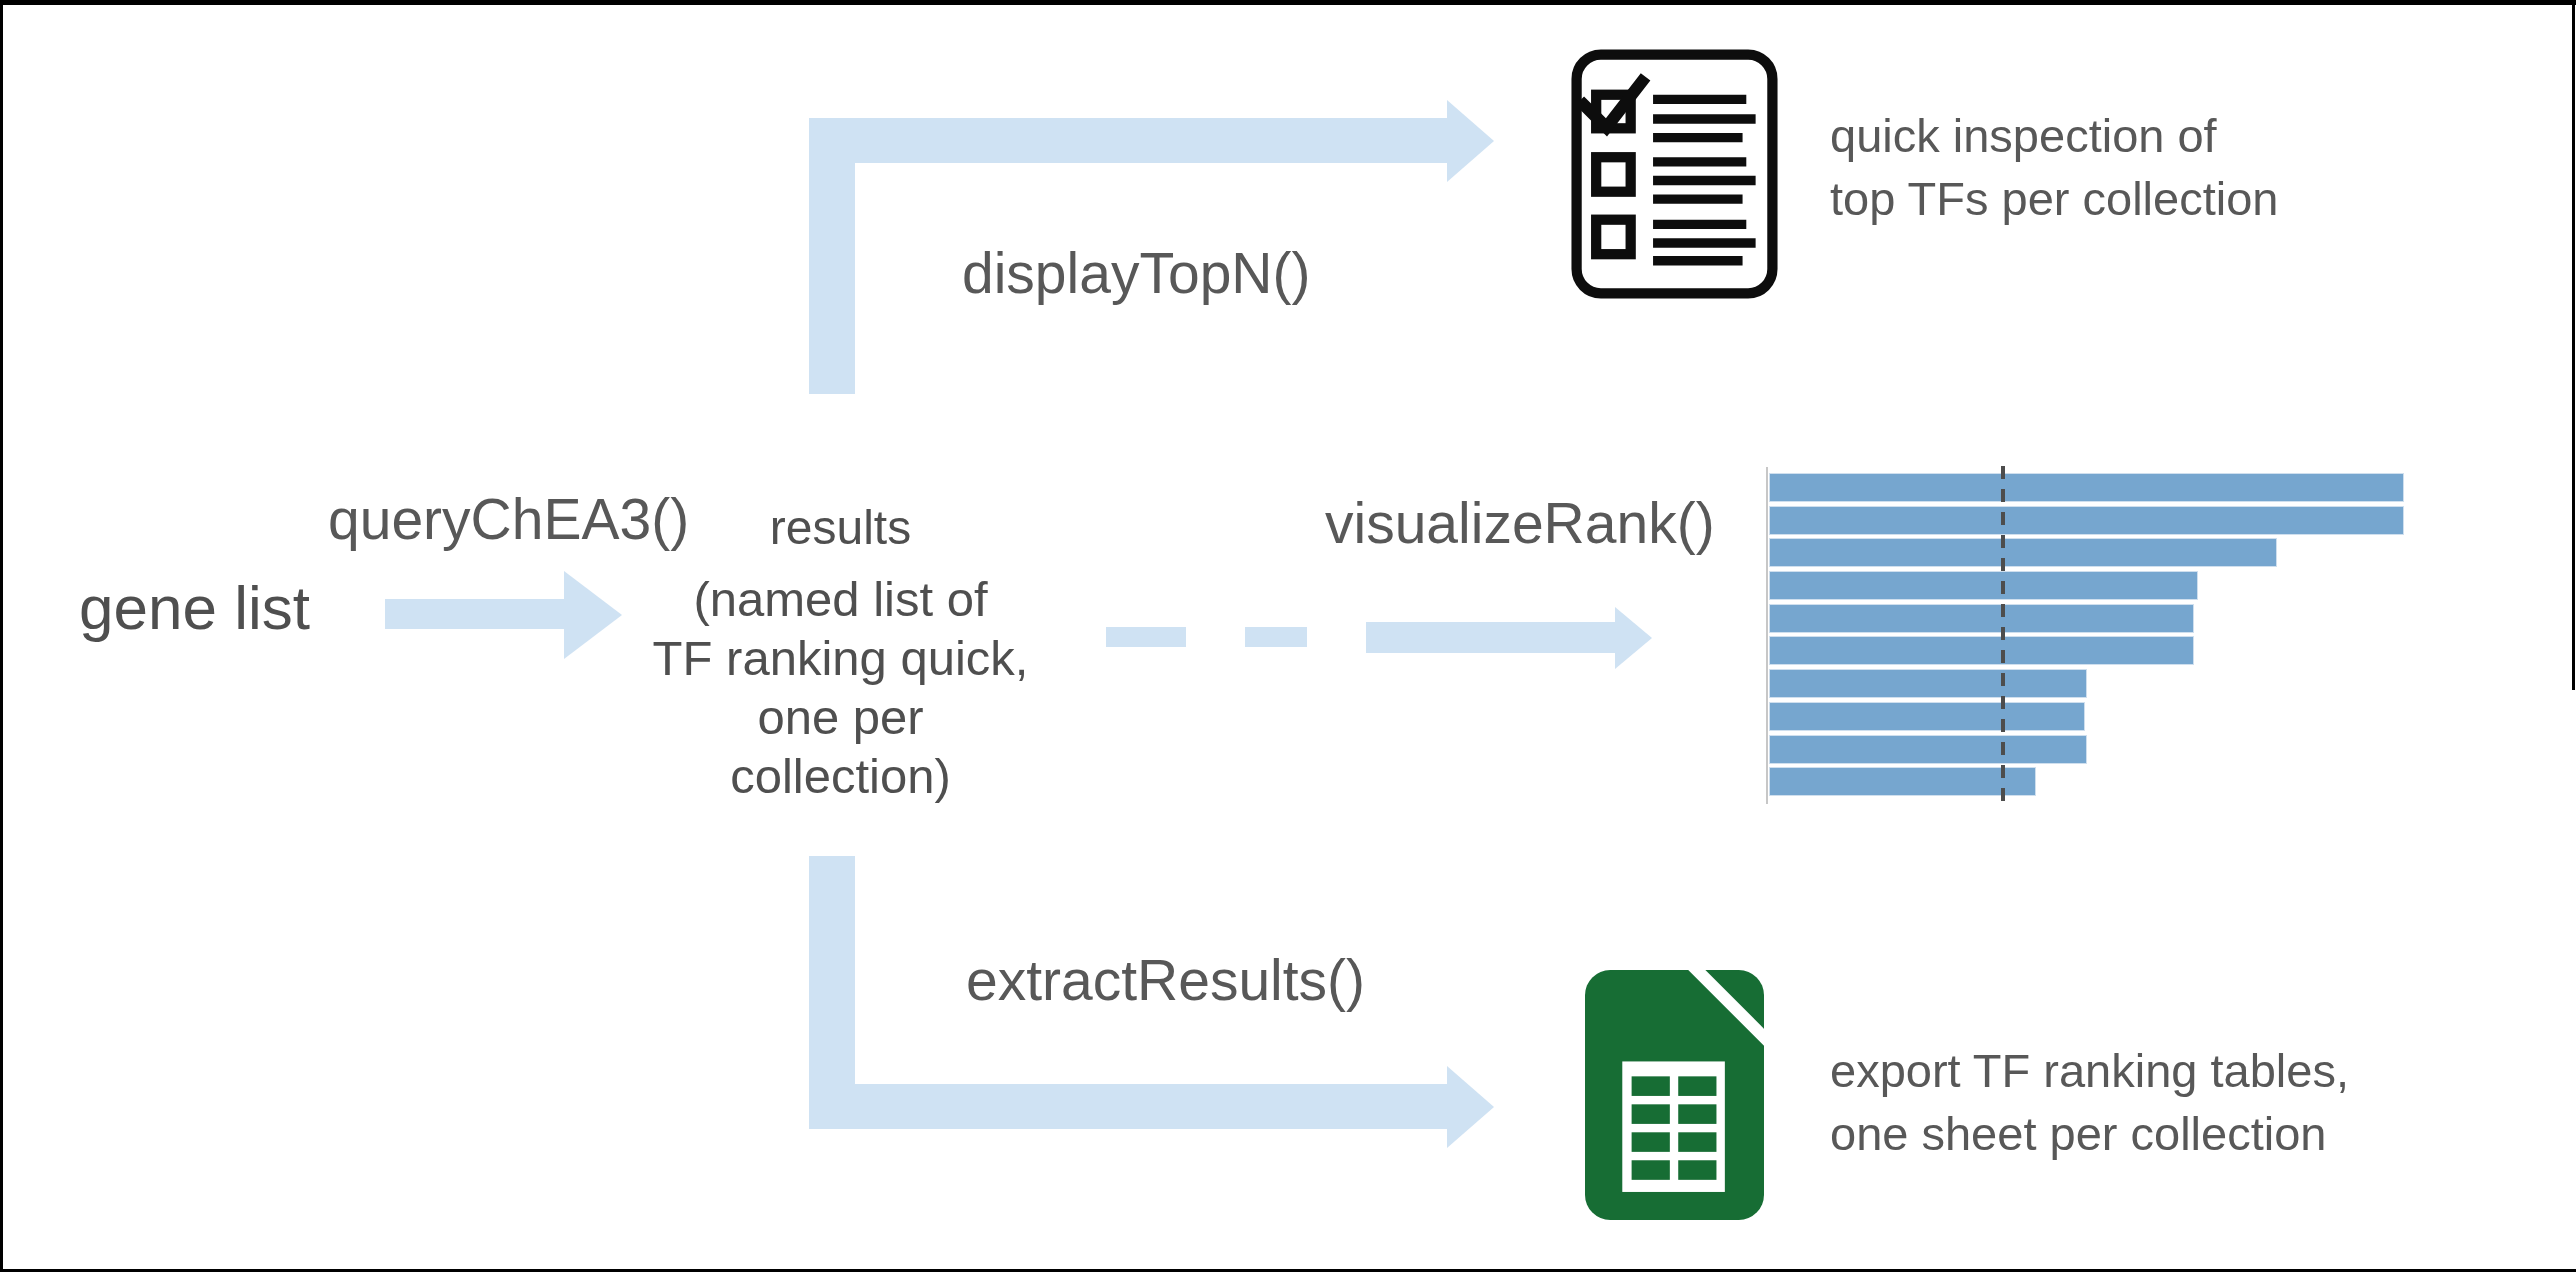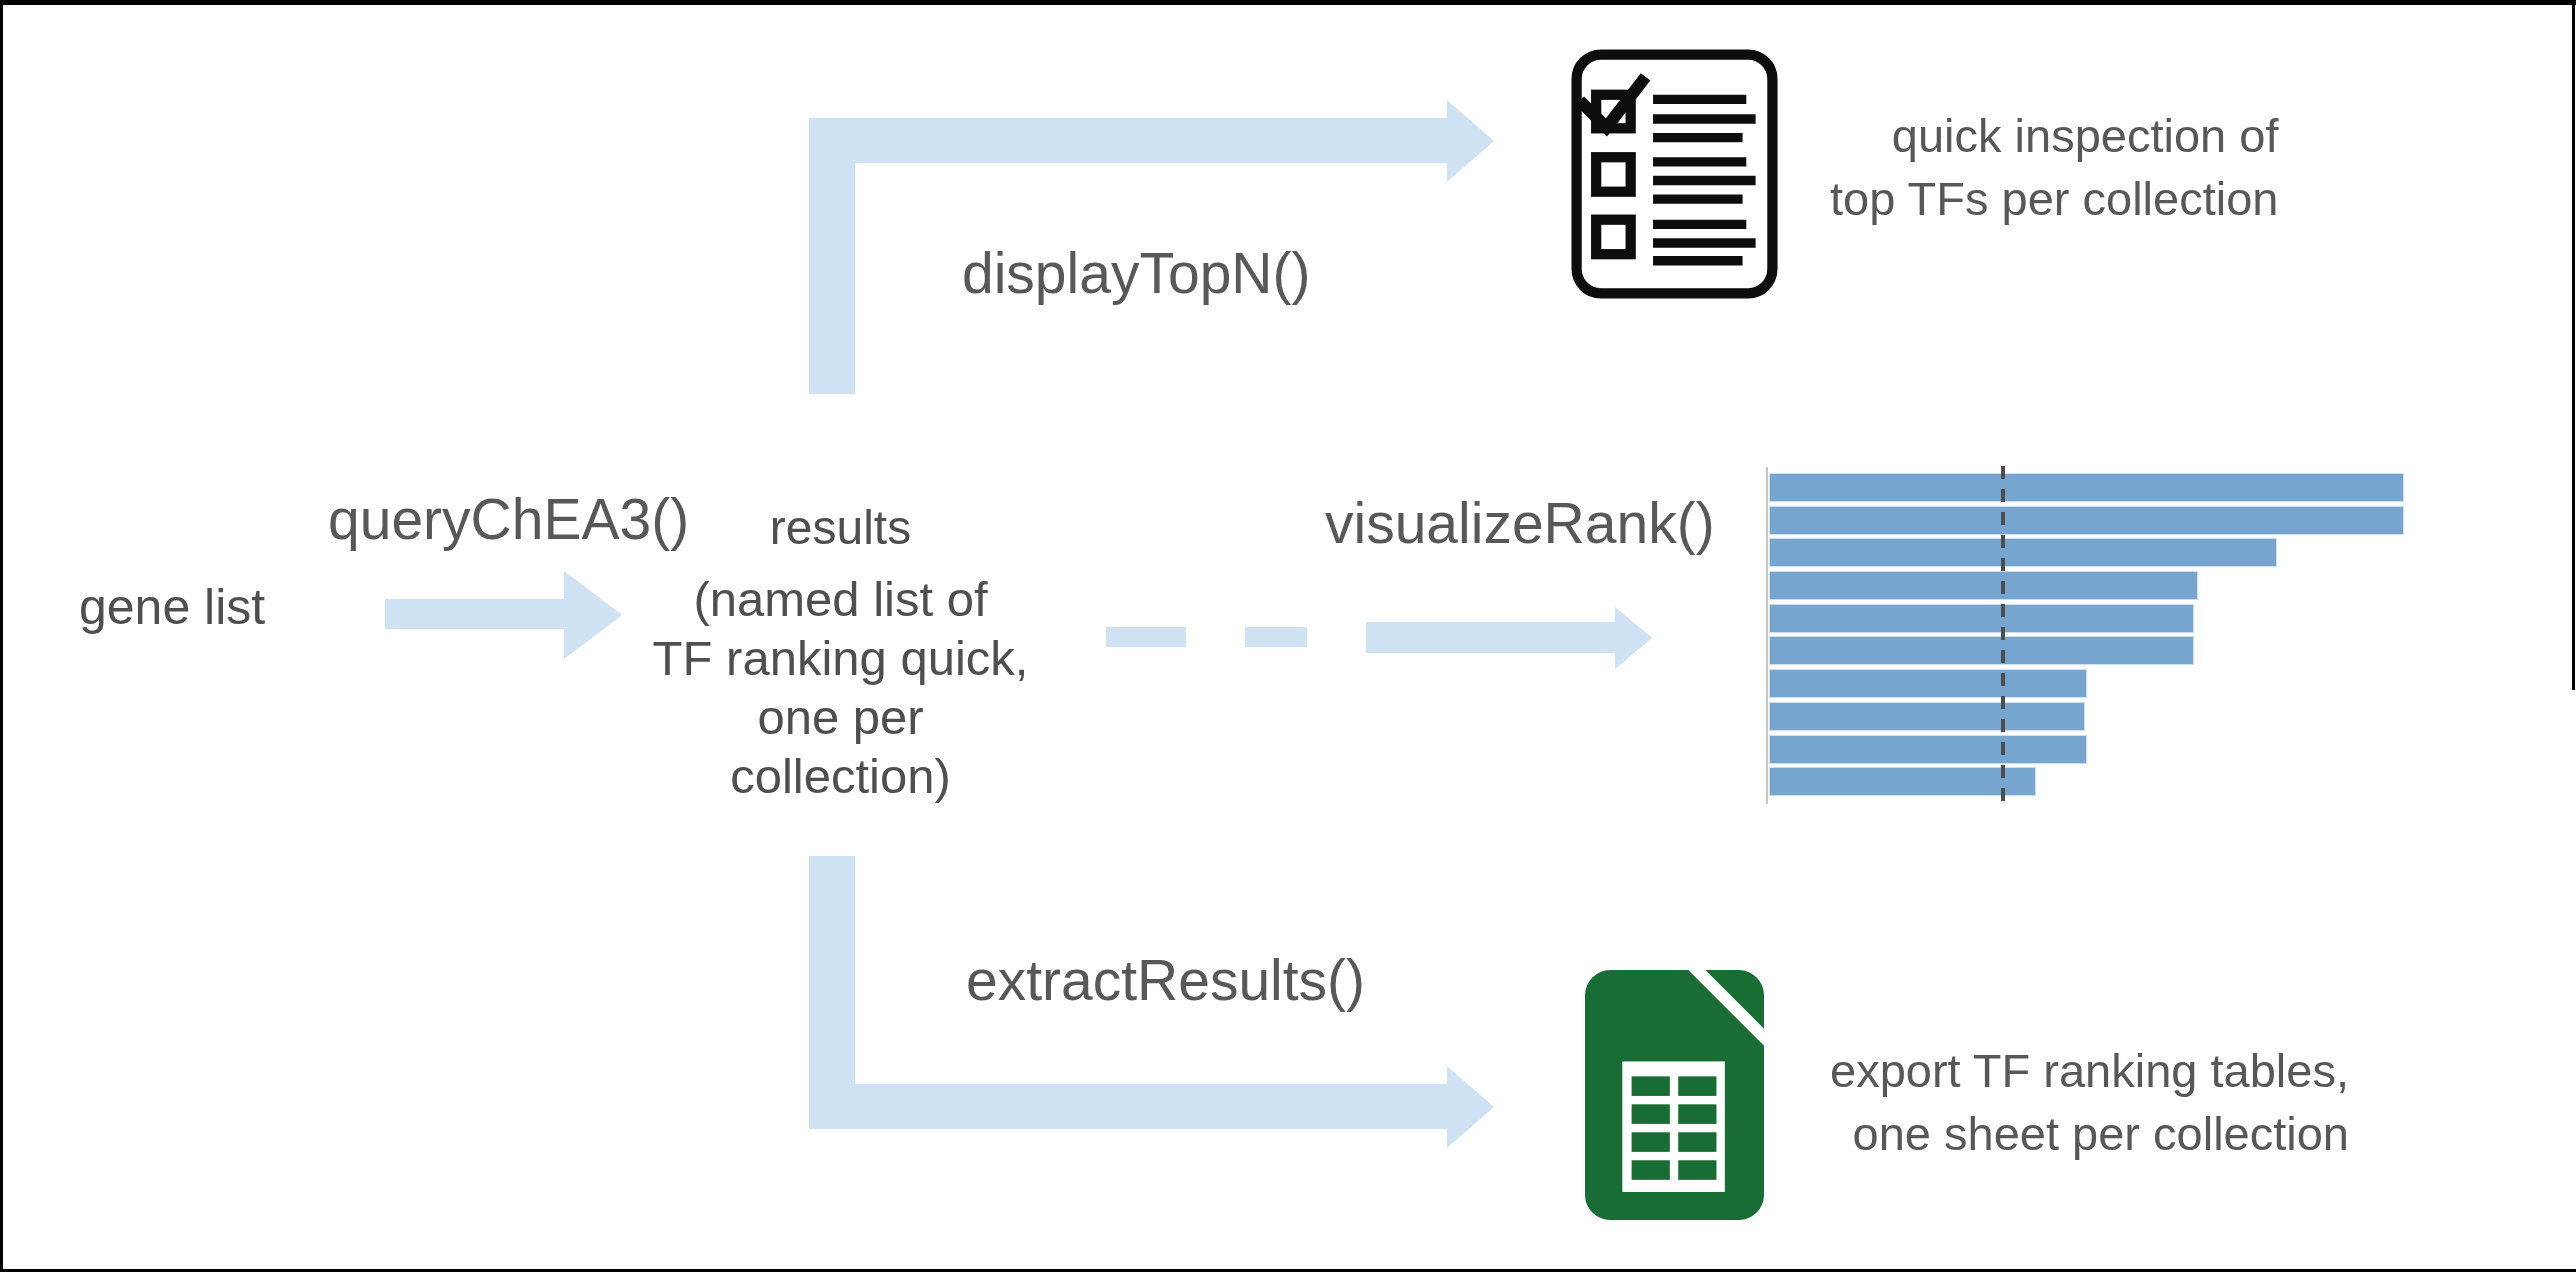--- a/index.html
+++ b/index.html
@@ -7,26 +7,26 @@
     position:relative;
     width:2576px;height:1273px;
     background:#ffffff;
     overflow:hidden;
     font-family:"Liberation Sans", sans-serif;
   }
   .abs{position:absolute;}
   
   .frame{position:absolute;background:#000000;}
   
-  .big-label{font-size:50px;color:var(--text-dark);white-space:nowrap;line-height:67px;}
+  .big-label{font-size:62px;color:var(--text-dark);white-space:nowrap;line-height:67px;}
   .code-label{font-size:57px;color:var(--text-mid);white-space:nowrap;line-height:54px;}
   .results-box{text-align:center;}
   .results-title{font-size:48px;line-height:71px;color:var(--text-dark);}
   .results-sub{font-size:49px;line-height:59px;color:var(--text-dark);margin-top:7px;}
-  .out-text{font-size:47px;line-height:63px;color:var(--text-mid);white-space:nowrap;text-align:right;}
+  .out-text{font-size:47px;line-height:63px;color:var(--text-mid);white-space:nowrap;}
   
   .shaft{position:absolute;background:var(--arrow);}
   .head{position:absolute;width:0;height:0;border-style:solid;
         border-color:transparent transparent transparent var(--arrow);}
   
   .chart{position:absolute;}
   .chart .axis{position:absolute;left:-2.8px;top:-5.6px;width:1.9px;height:337px;background:#c7c7c7;}
   .chart .bars{position:absolute;left:0;top:0;width:100%;height:100%;}
   .bar{height:29px;margin-bottom:3.7px;background:var(--bar);
        border:1.9px solid var(--bar-border);box-sizing:border-box;}

